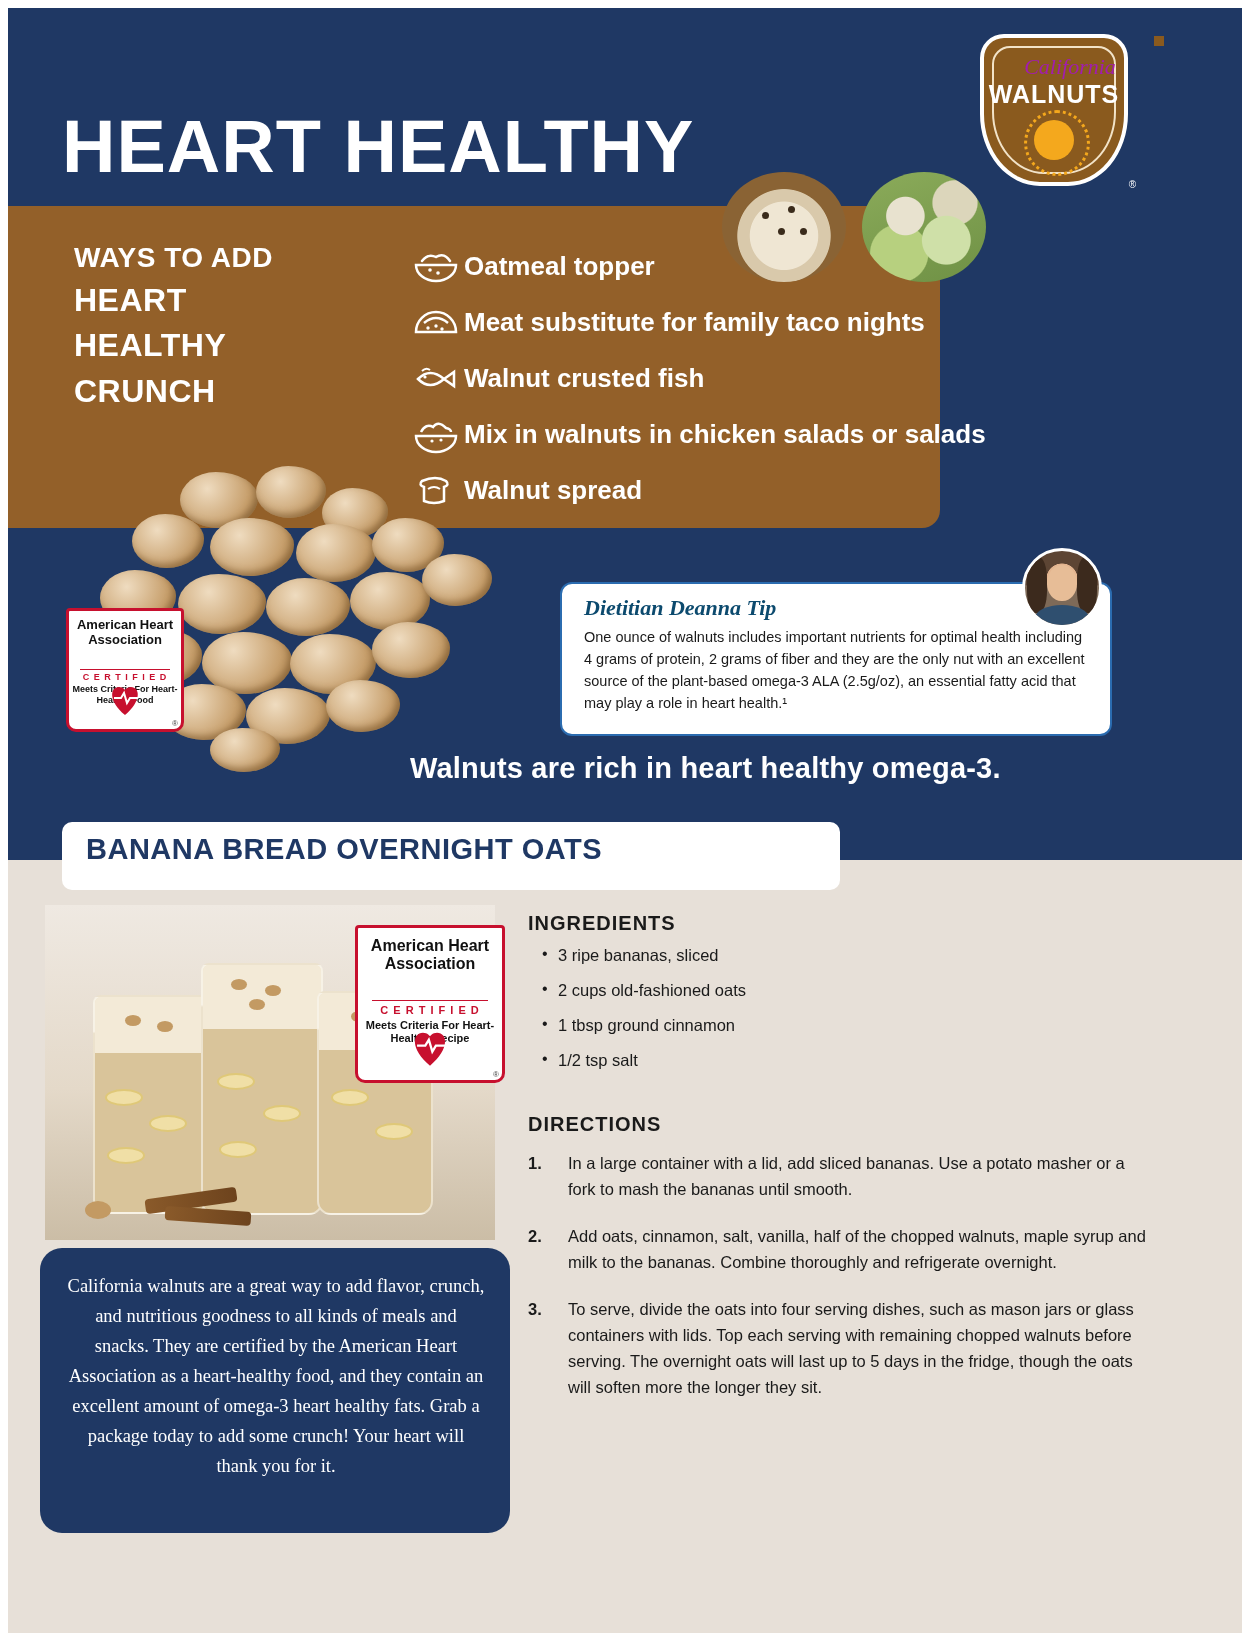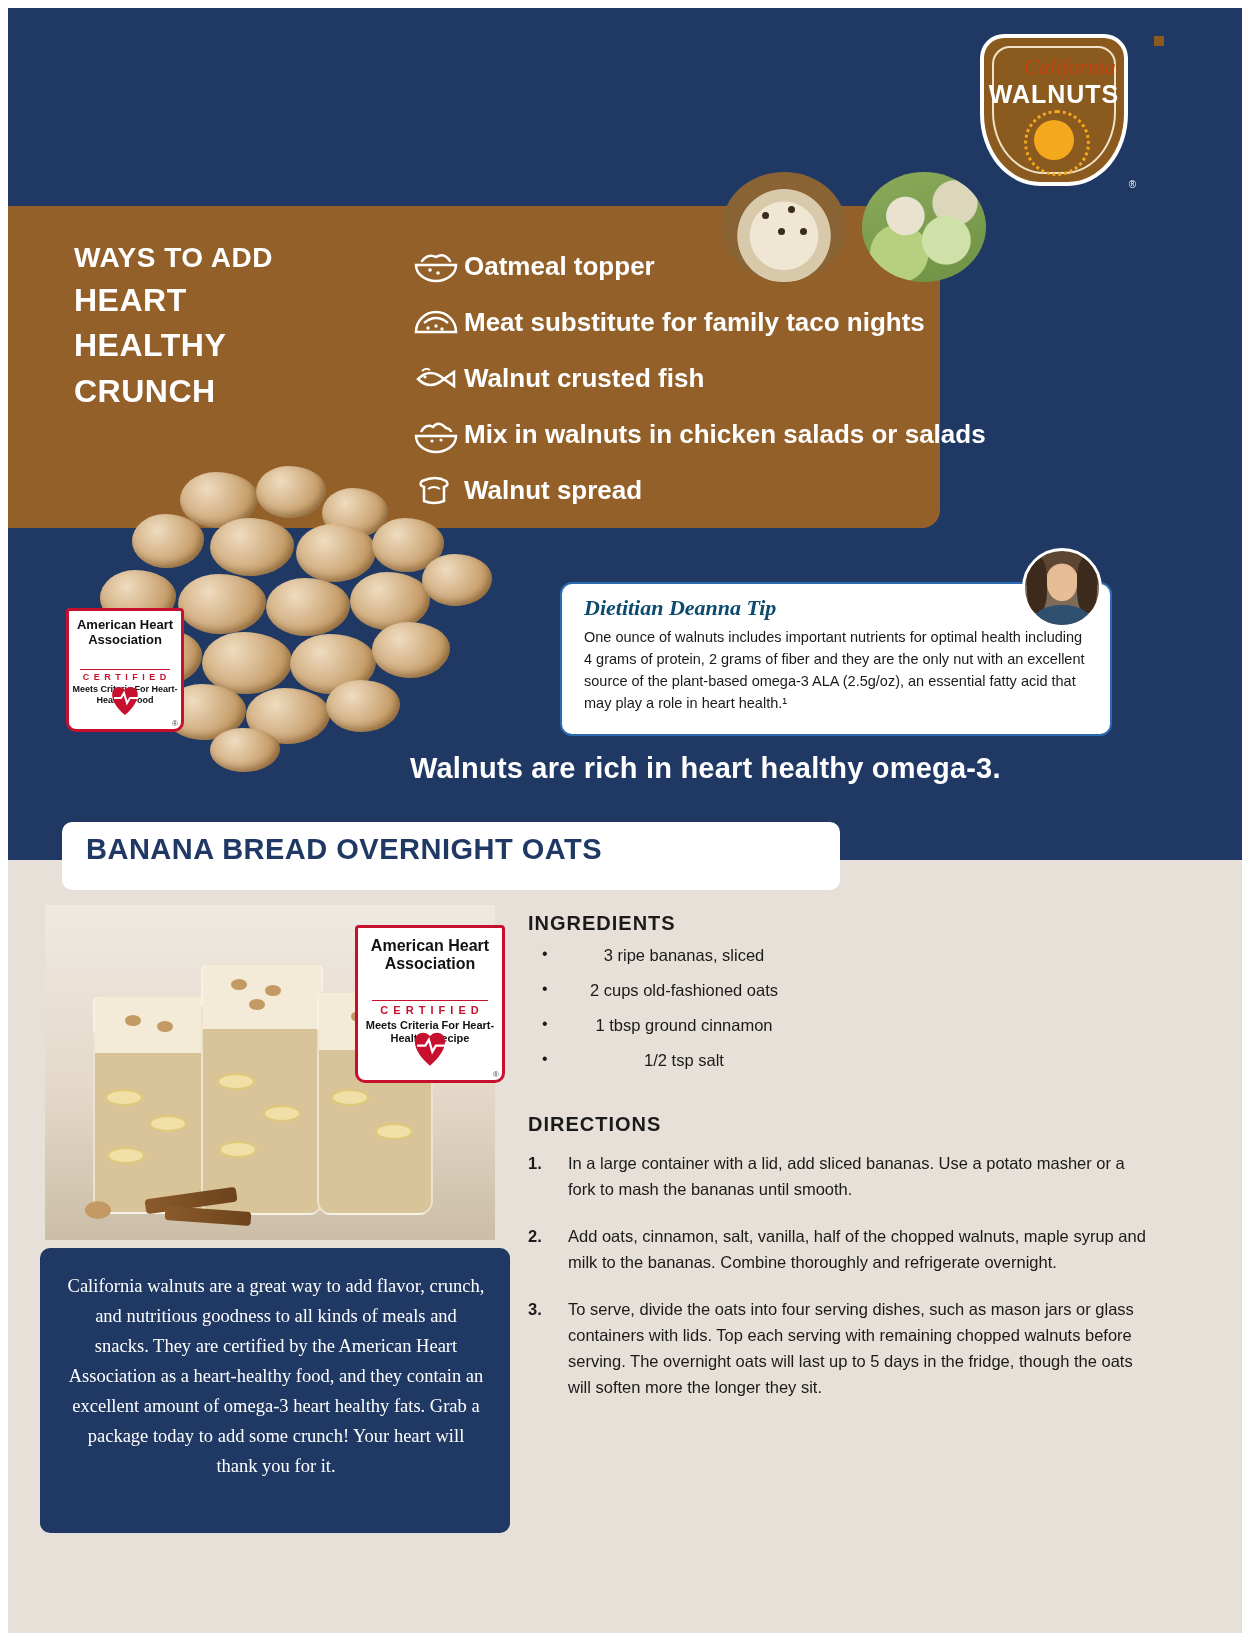--- a/index.html
+++ b/index.html
@@ -69,21 +69,21 @@
     left: 8px; top: 8px;
     right: 8px; bottom: 8px;
     border: 2px solid #f2e3c8;
     border-radius: 18px 18px 52px 52px / 18px 18px 62px 62px;
   }
   .logo-cal {
     position: absolute;
     left: 0; top: 20px;
     width: 180px;
     text-align: center;
-    color: #c2410c;
+    color: #a21caf;
     font-family: "Liberation Serif", serif;
     font-style: italic;
     font-size: 22px;
   }
   .logo-wal {
     position: absolute;
     left: 0; top: 46px;
     width: 148px;
     text-align: center;
     color: #ffffff;
@@ -451,21 +451,20 @@
     color: #1a1a1a;
     line-height: 1.1;
   }
   .ing-col.c1 { left: 540px; top: 946px; width: 270px; }
   .ing-col.c2 { left: 800px; top: 946px; width: 330px; }
   .ing-item {
     position: relative;
     padding-left: 18px;
     margin-bottom: 17px;
     white-space: nowrap;
-    text-align: center;
   }
   .ing-item::before {
     content: "•";
     position: absolute;
     left: 2px;
     top: -1px;
     font-size: 16px;
   }
 
   .dir-head {
@@ -500,21 +499,21 @@
   }
 
   
   .callout {
     position: absolute;
     left: 40px;
     top: 1248px;
     width: 470px;
     height: 285px;
     background: #1f3864;
-    border-radius: 10px;
+    border-radius: 22px;
   }
   .callout-text {
     position: absolute;
     left: 26px;
     top: 24px;
     width: 420px;
     color: #ffffff;
     font-family: "Liberation Serif", serif;
     font-size: 18.5px;
     line-height: 1.62;
@@ -532,20 +531,21 @@
 </style>
 </head>
 <body>
 
 <div class="page">
 
   <div class="navy-panel">
     <div class="corner-mark"></div>
   </div>
 
+  <h1 class="header-title">HEART HEALTHY</h1>
 
   <div class="logo">
     <div class="logo-shield">
       <div class="logo-inner"></div>
     </div>
     <div class="logo-cal">California</div>
     <div class="logo-wal">WALNUTS</div>
     <div class="logo-sun"></div>
     <div class="logo-r">®</div>
   </div>

